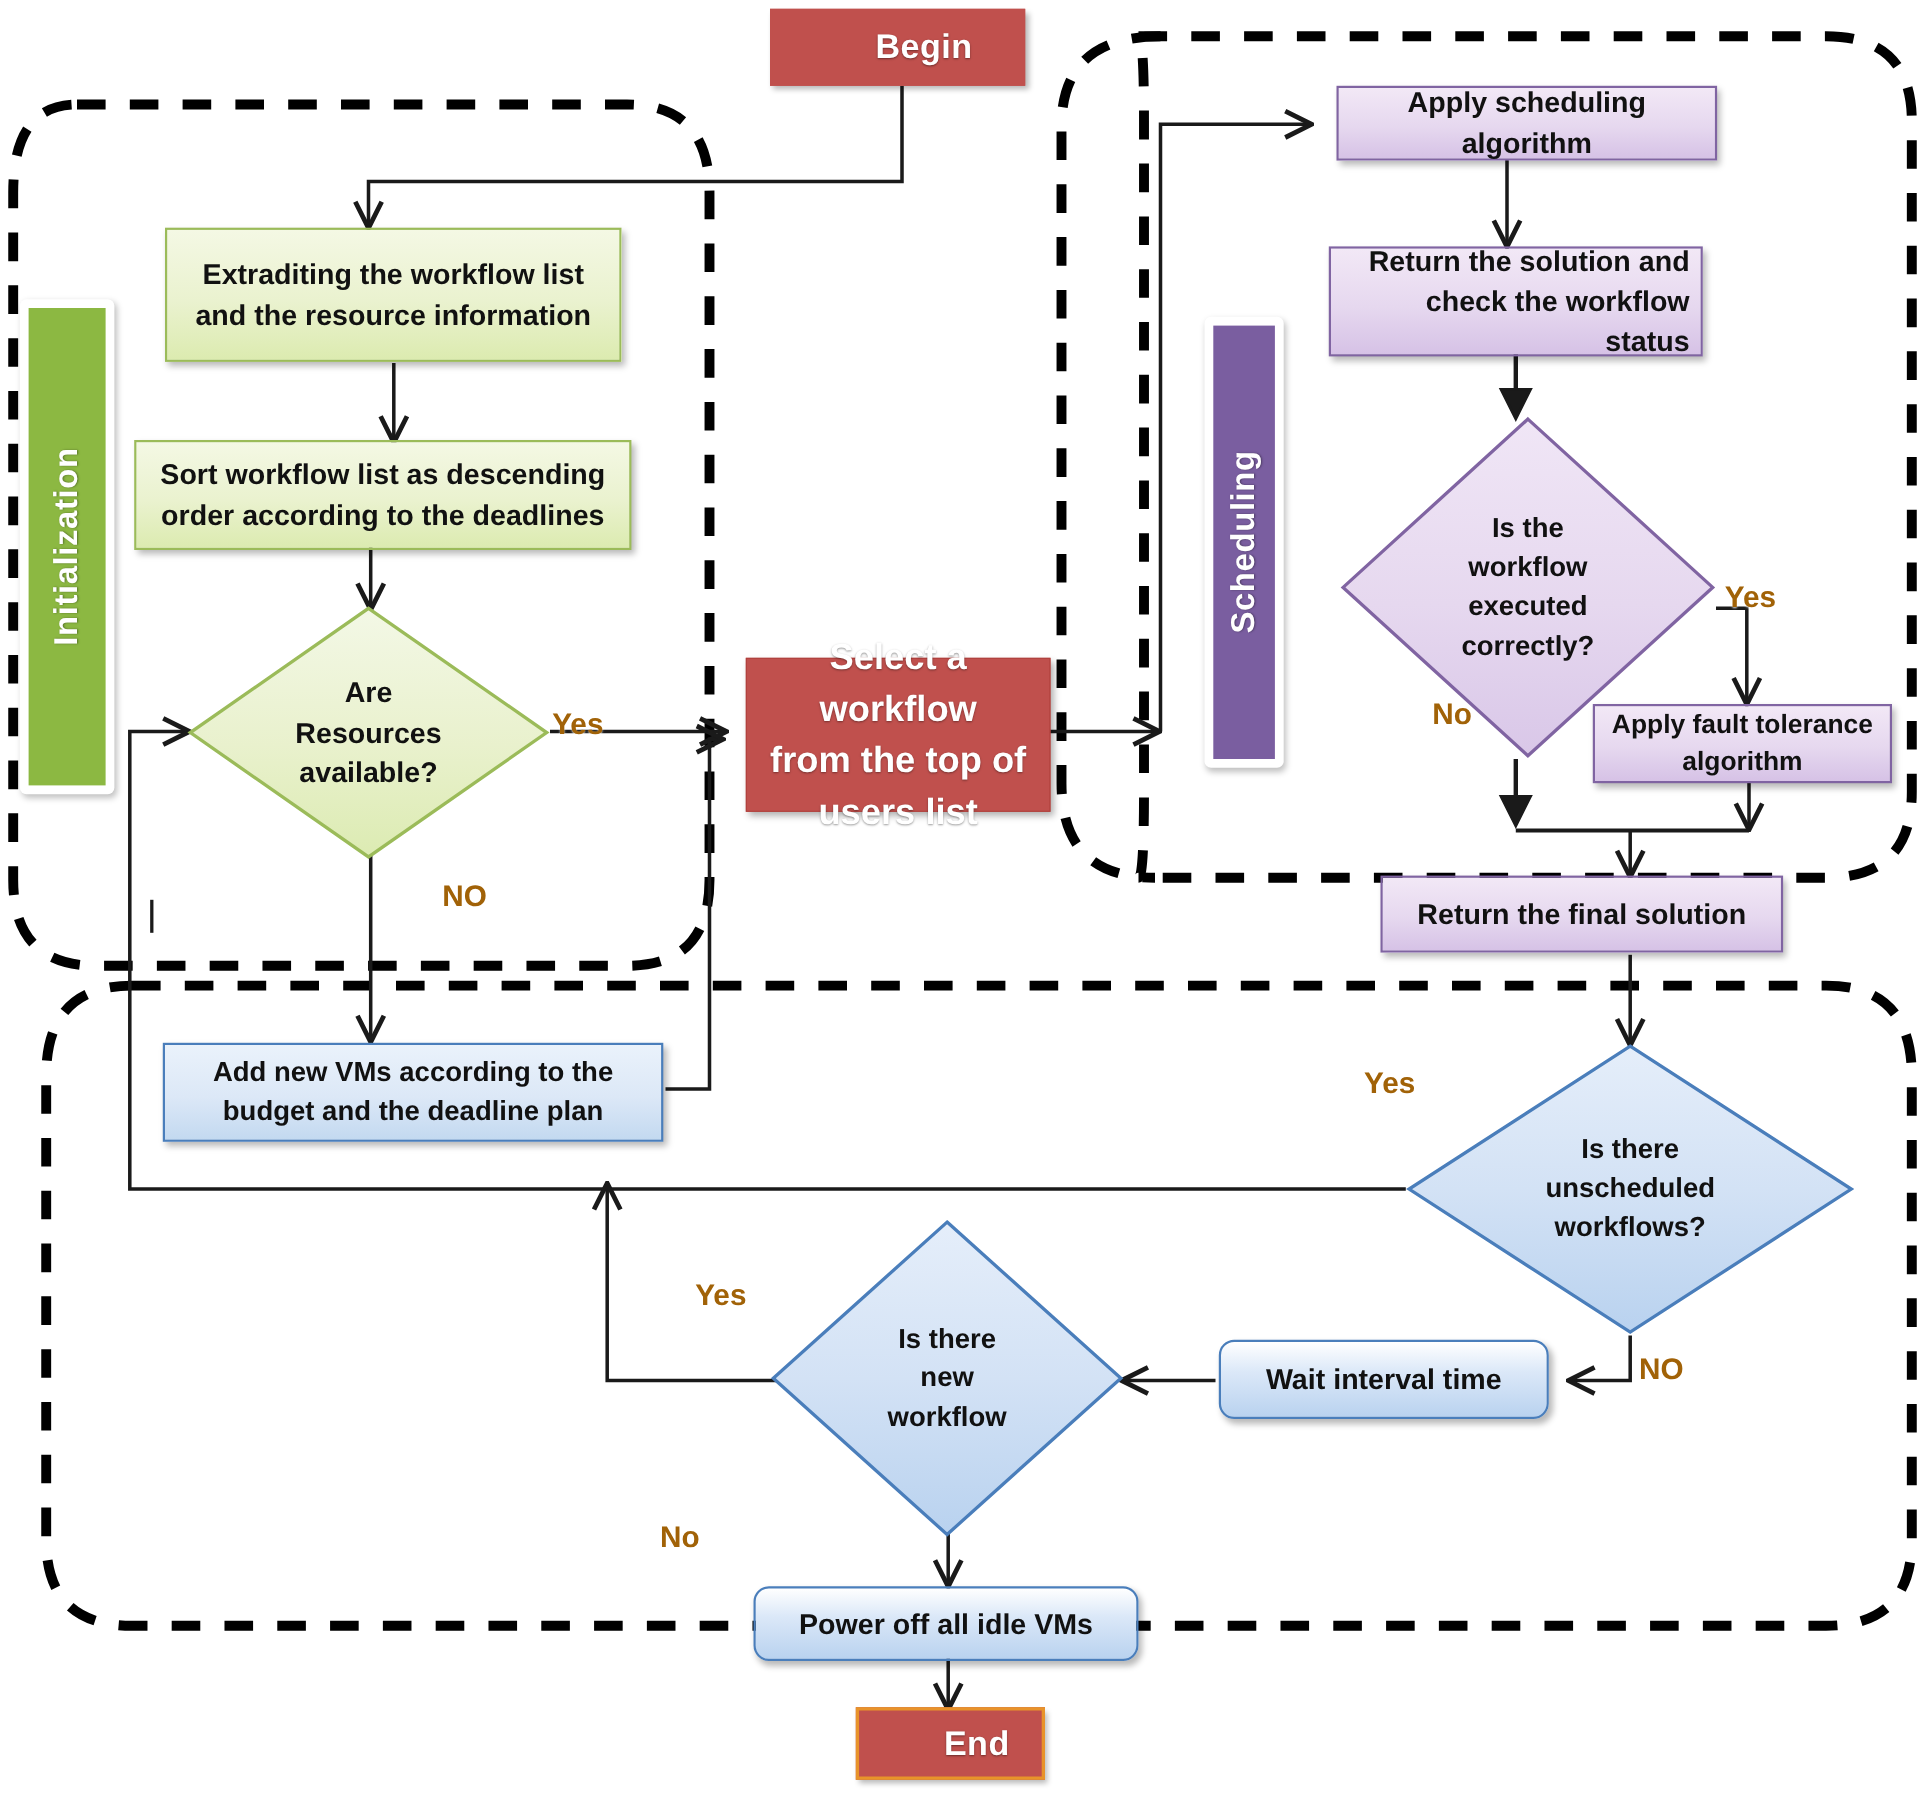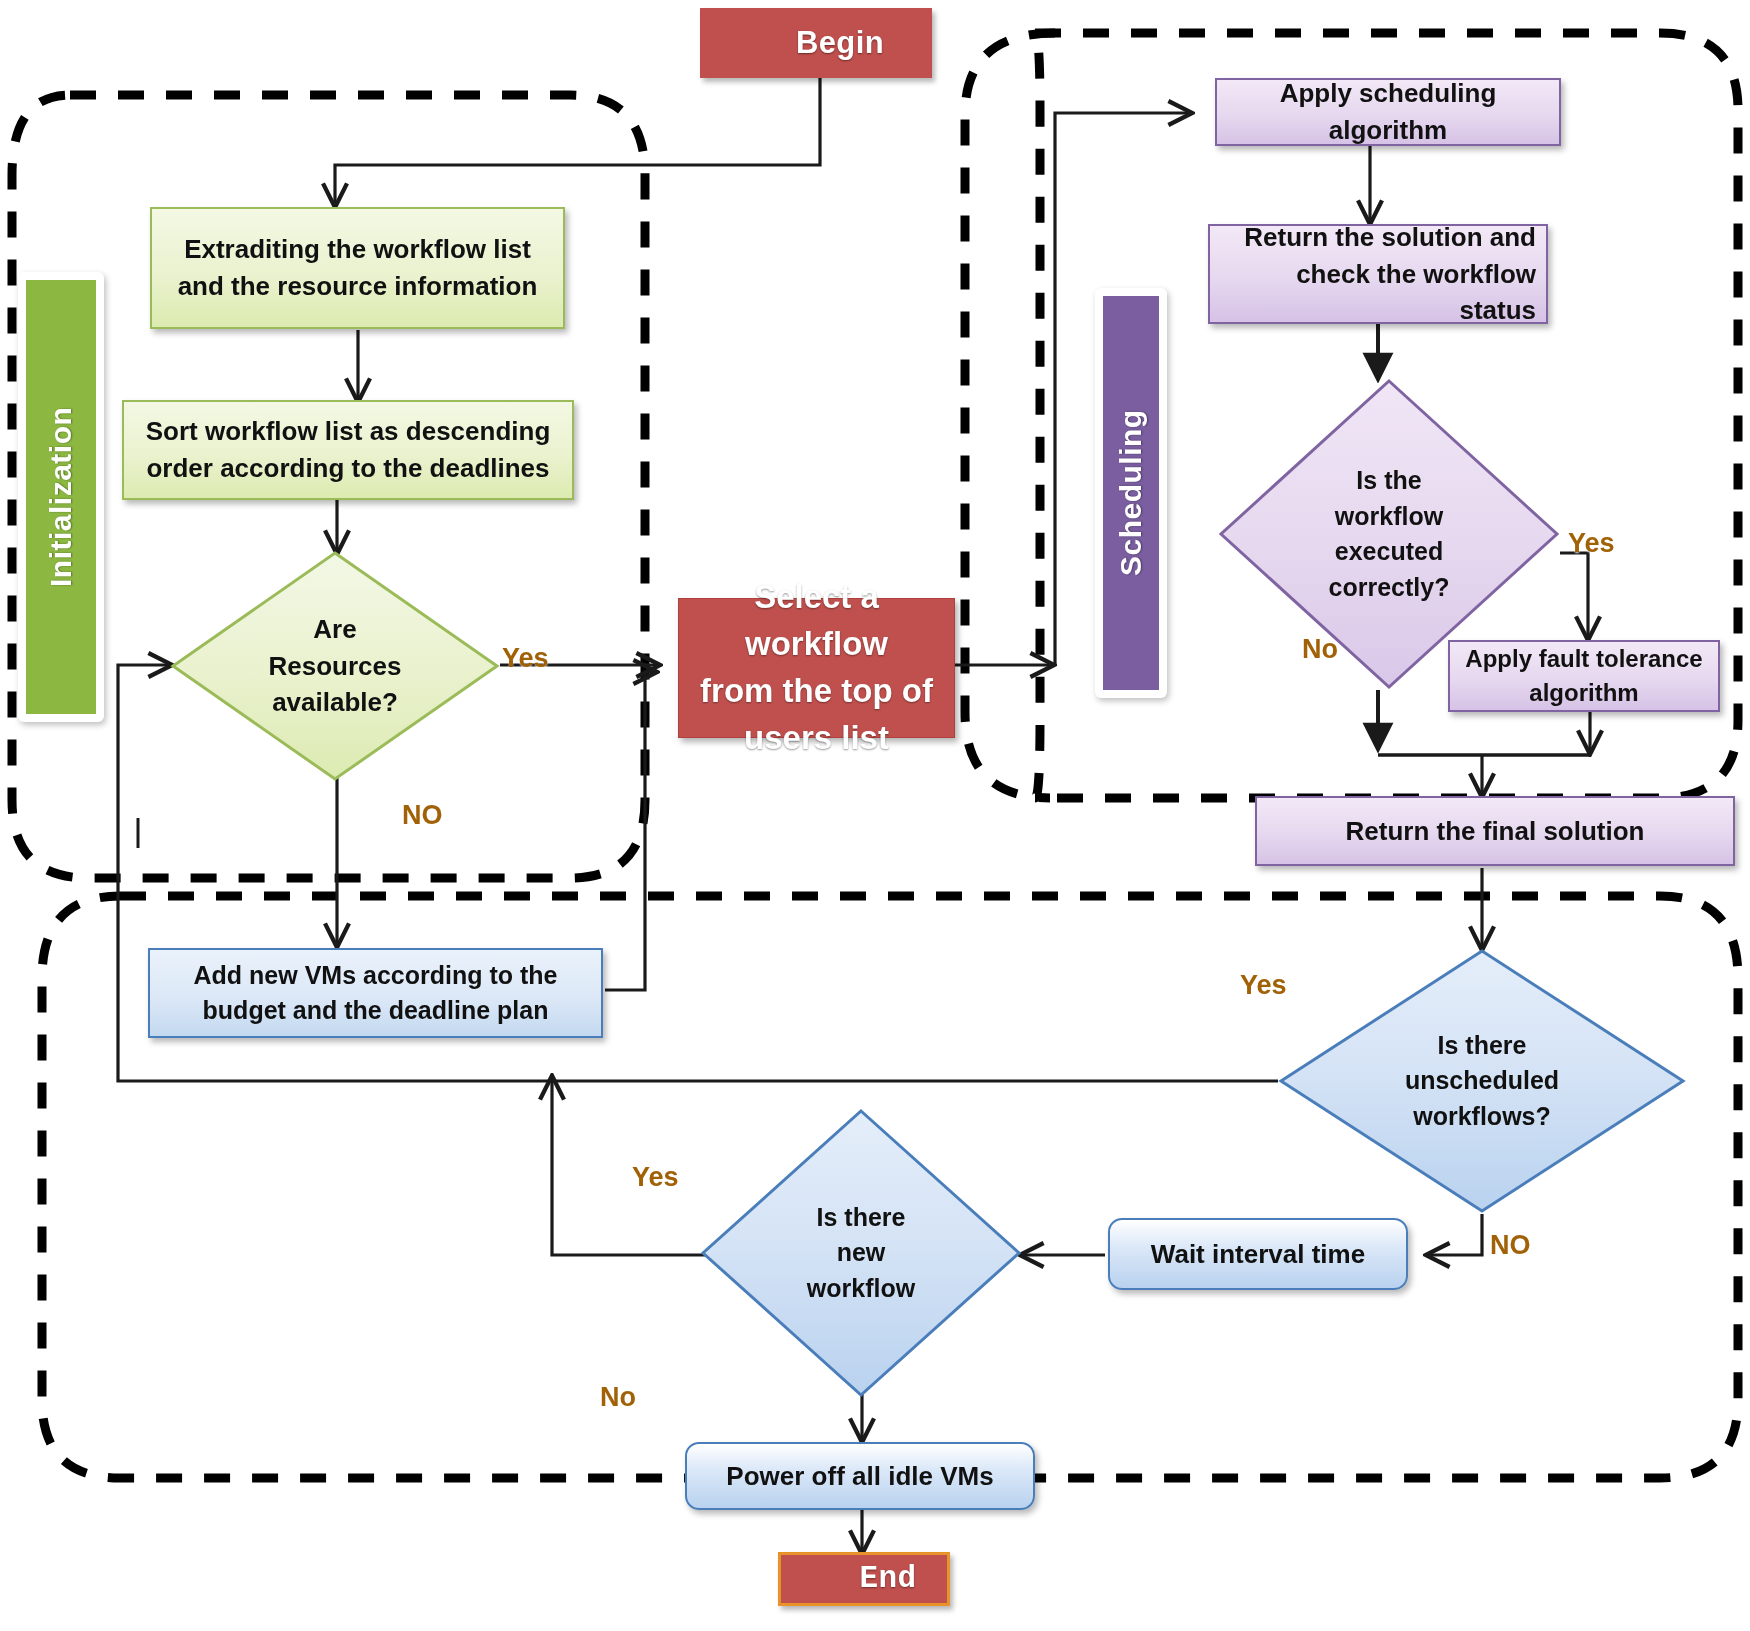--- a/index.html
+++ b/index.html
@@ -287,21 +287,21 @@
     </span>
   </div>
 
   <div class="node proc-purple" style="left:1448px; top:640px; width:272px; height:72px;">
     <span class="txt" style="font-size:24px;">
       <span>Apply fault tolerance</span><br>
       <span>algorithm</span>
     </span>
   </div>
 
-  <div class="node proc-purple" style="left:1255px; top:796px; width:480px; height:70px;">
+  <div class="node proc-purple" style="left:1255px; top:796px; width:366px; height:70px;">
     <span class="txt">Return the final solution</span>
   </div>
 
   <div class="node proc-blue" style="left:148px; top:948px; width:455px; height:90px;">
     <span class="txt" style="font-size:25px;">
       <span>Add new VMs according  to the</span><br>
       <span>budget and the deadline plan</span>
     </span>
   </div>
 
@@ -342,21 +342,21 @@
       <span>Is there</span><br>
       <span>new</span><br>
       <span>workflow</span>
     </span>
   </div>
 
   <div class="node proc-blue rounded" style="left:685px; top:1442px; width:350px; height:68px;">
     <span class="txt">Power off all idle VMs</span>
   </div>
 
-  <div class="node term end-term" style="left:778px; top:1552px; width:172px; height:54px;font-family:Liberation Mono, monospace;">
+  <div class="node term end-term" style="left:778px; top:1552px; width:172px; height:66px;">
     <span class="txt">End</span>
   </div>
 
   <div class="elabel" style="left:502px; top:643px;">Yes</div>
   <div class="elabel" style="left:402px; top:800px;">NO</div>
   <div class="elabel" style="left:1568px; top:528px;">Yes</div>
   <div class="elabel" style="left:1302px; top:634px;">No</div>
   <div class="elabel" style="left:1240px; top:970px;">Yes</div>
   <div class="elabel" style="left:1490px; top:1230px;">NO</div>
   <div class="elabel" style="left:632px; top:1162px;">Yes</div>

